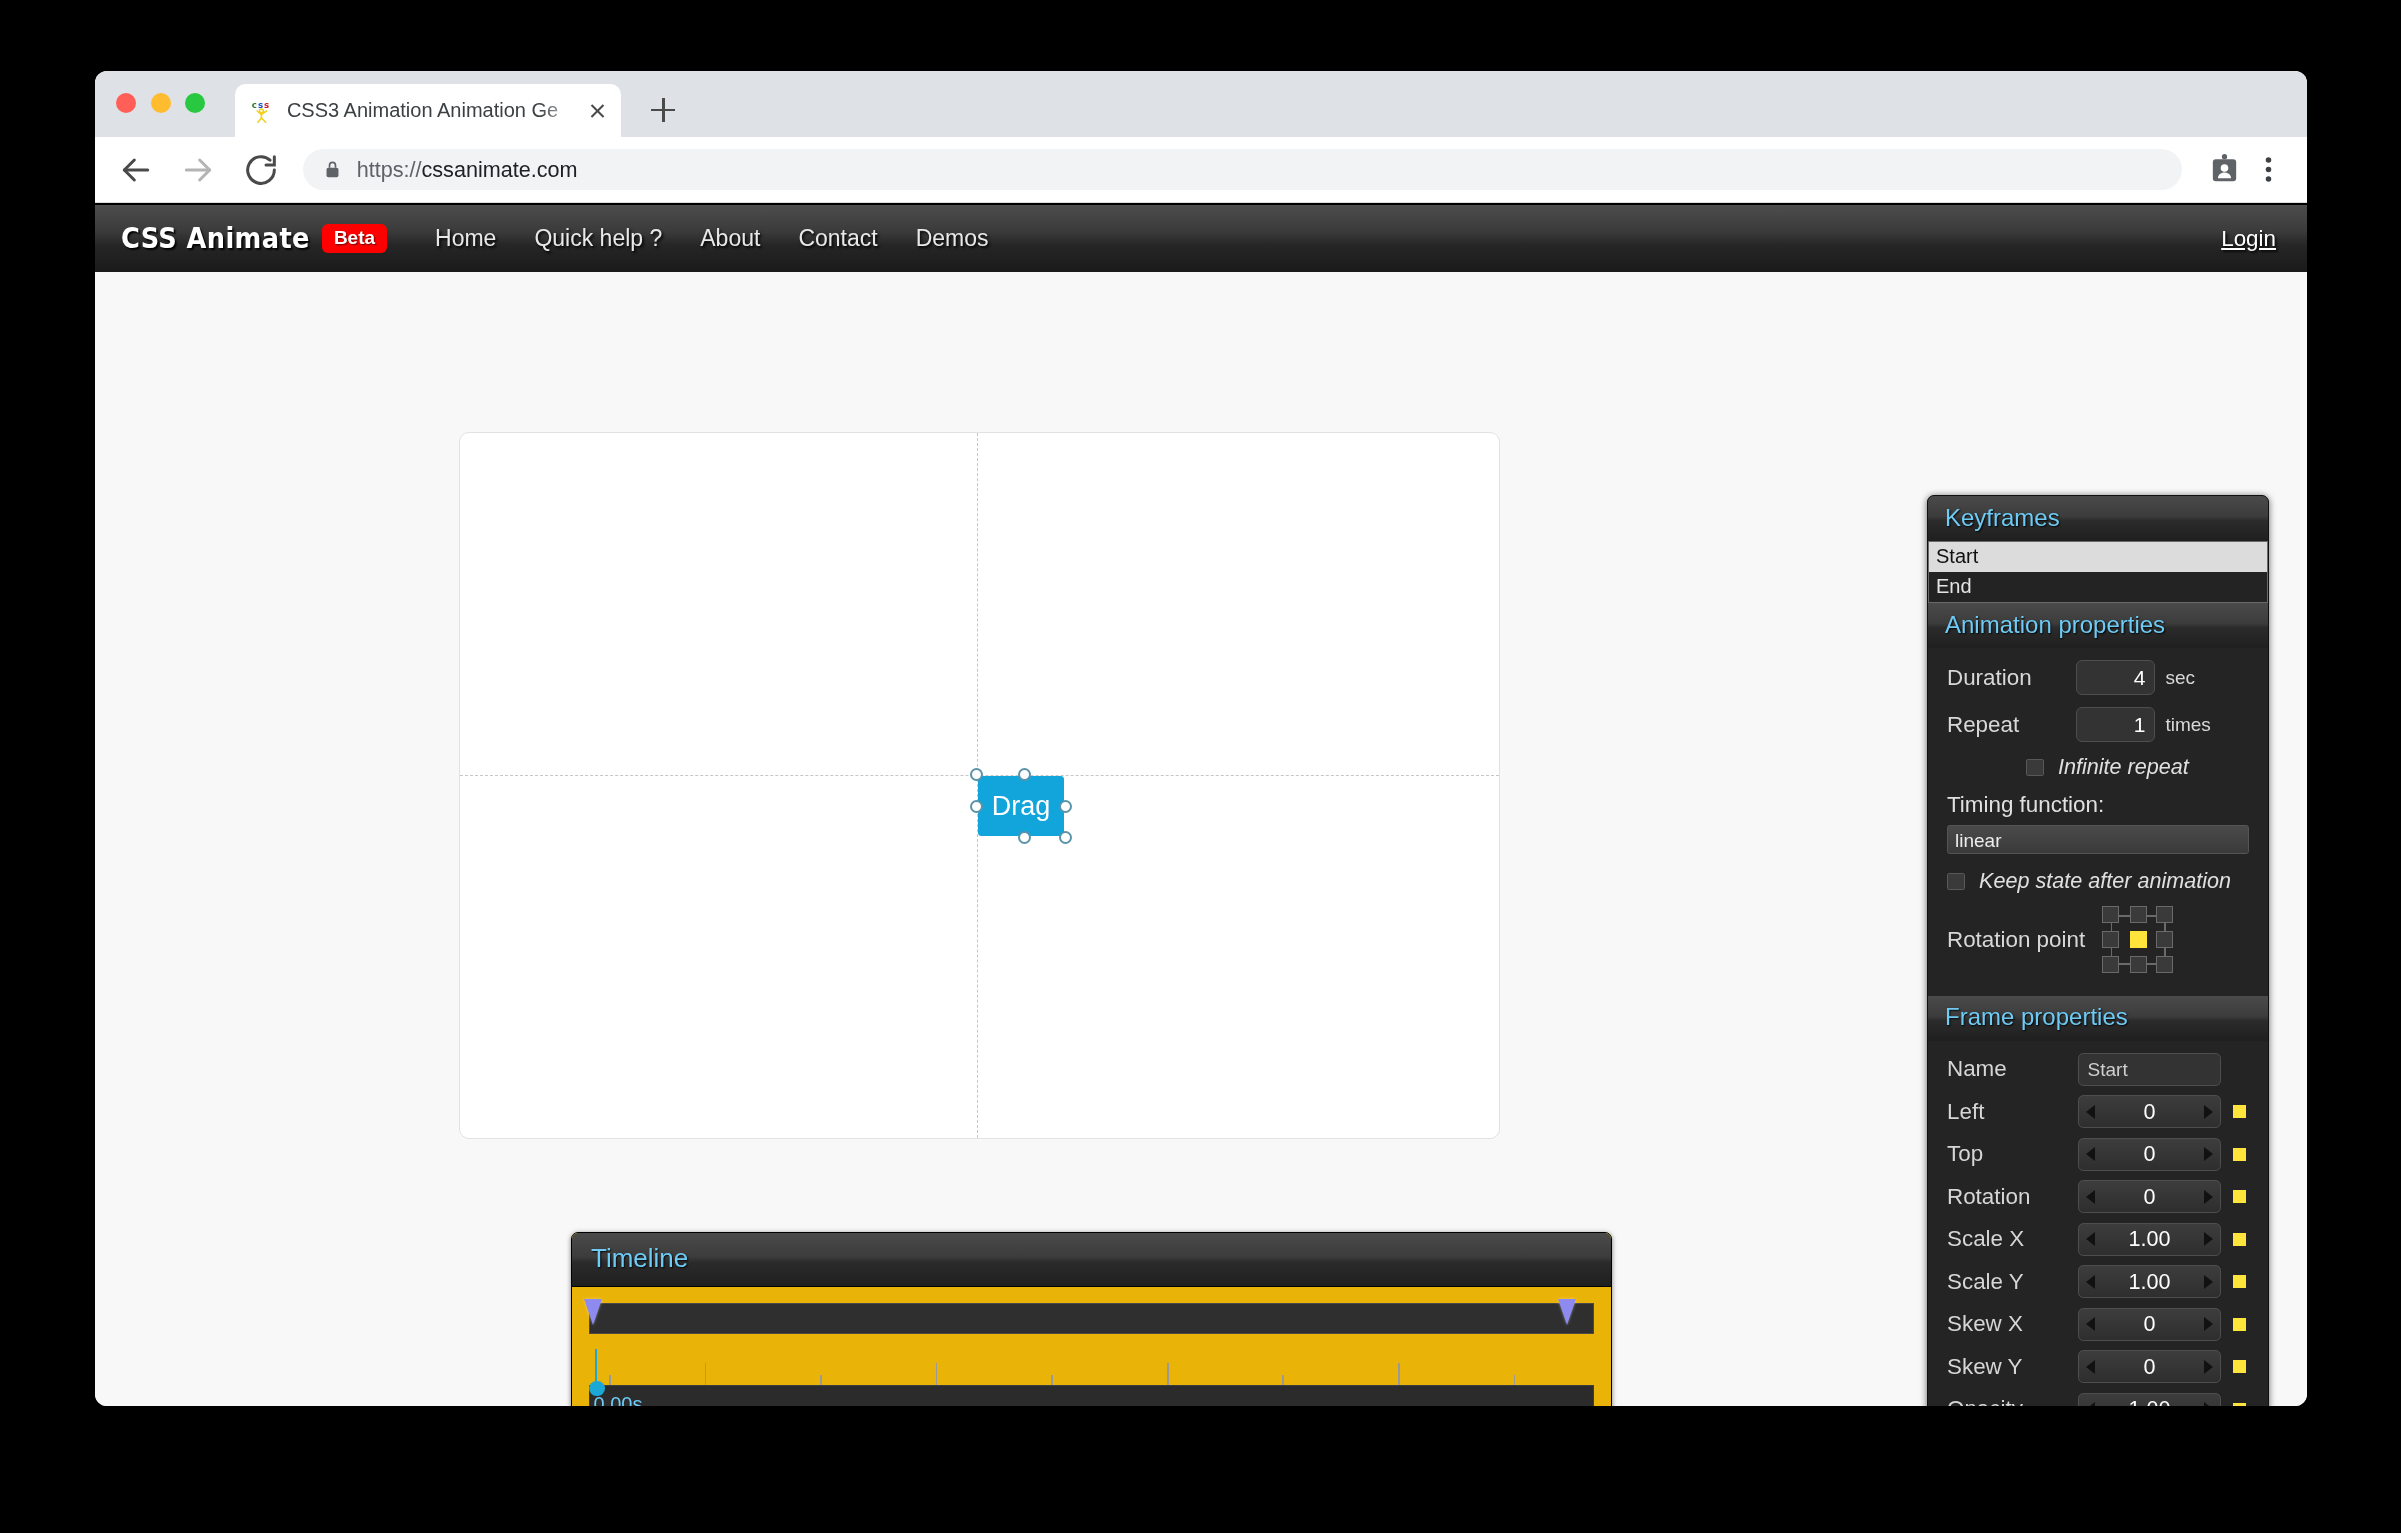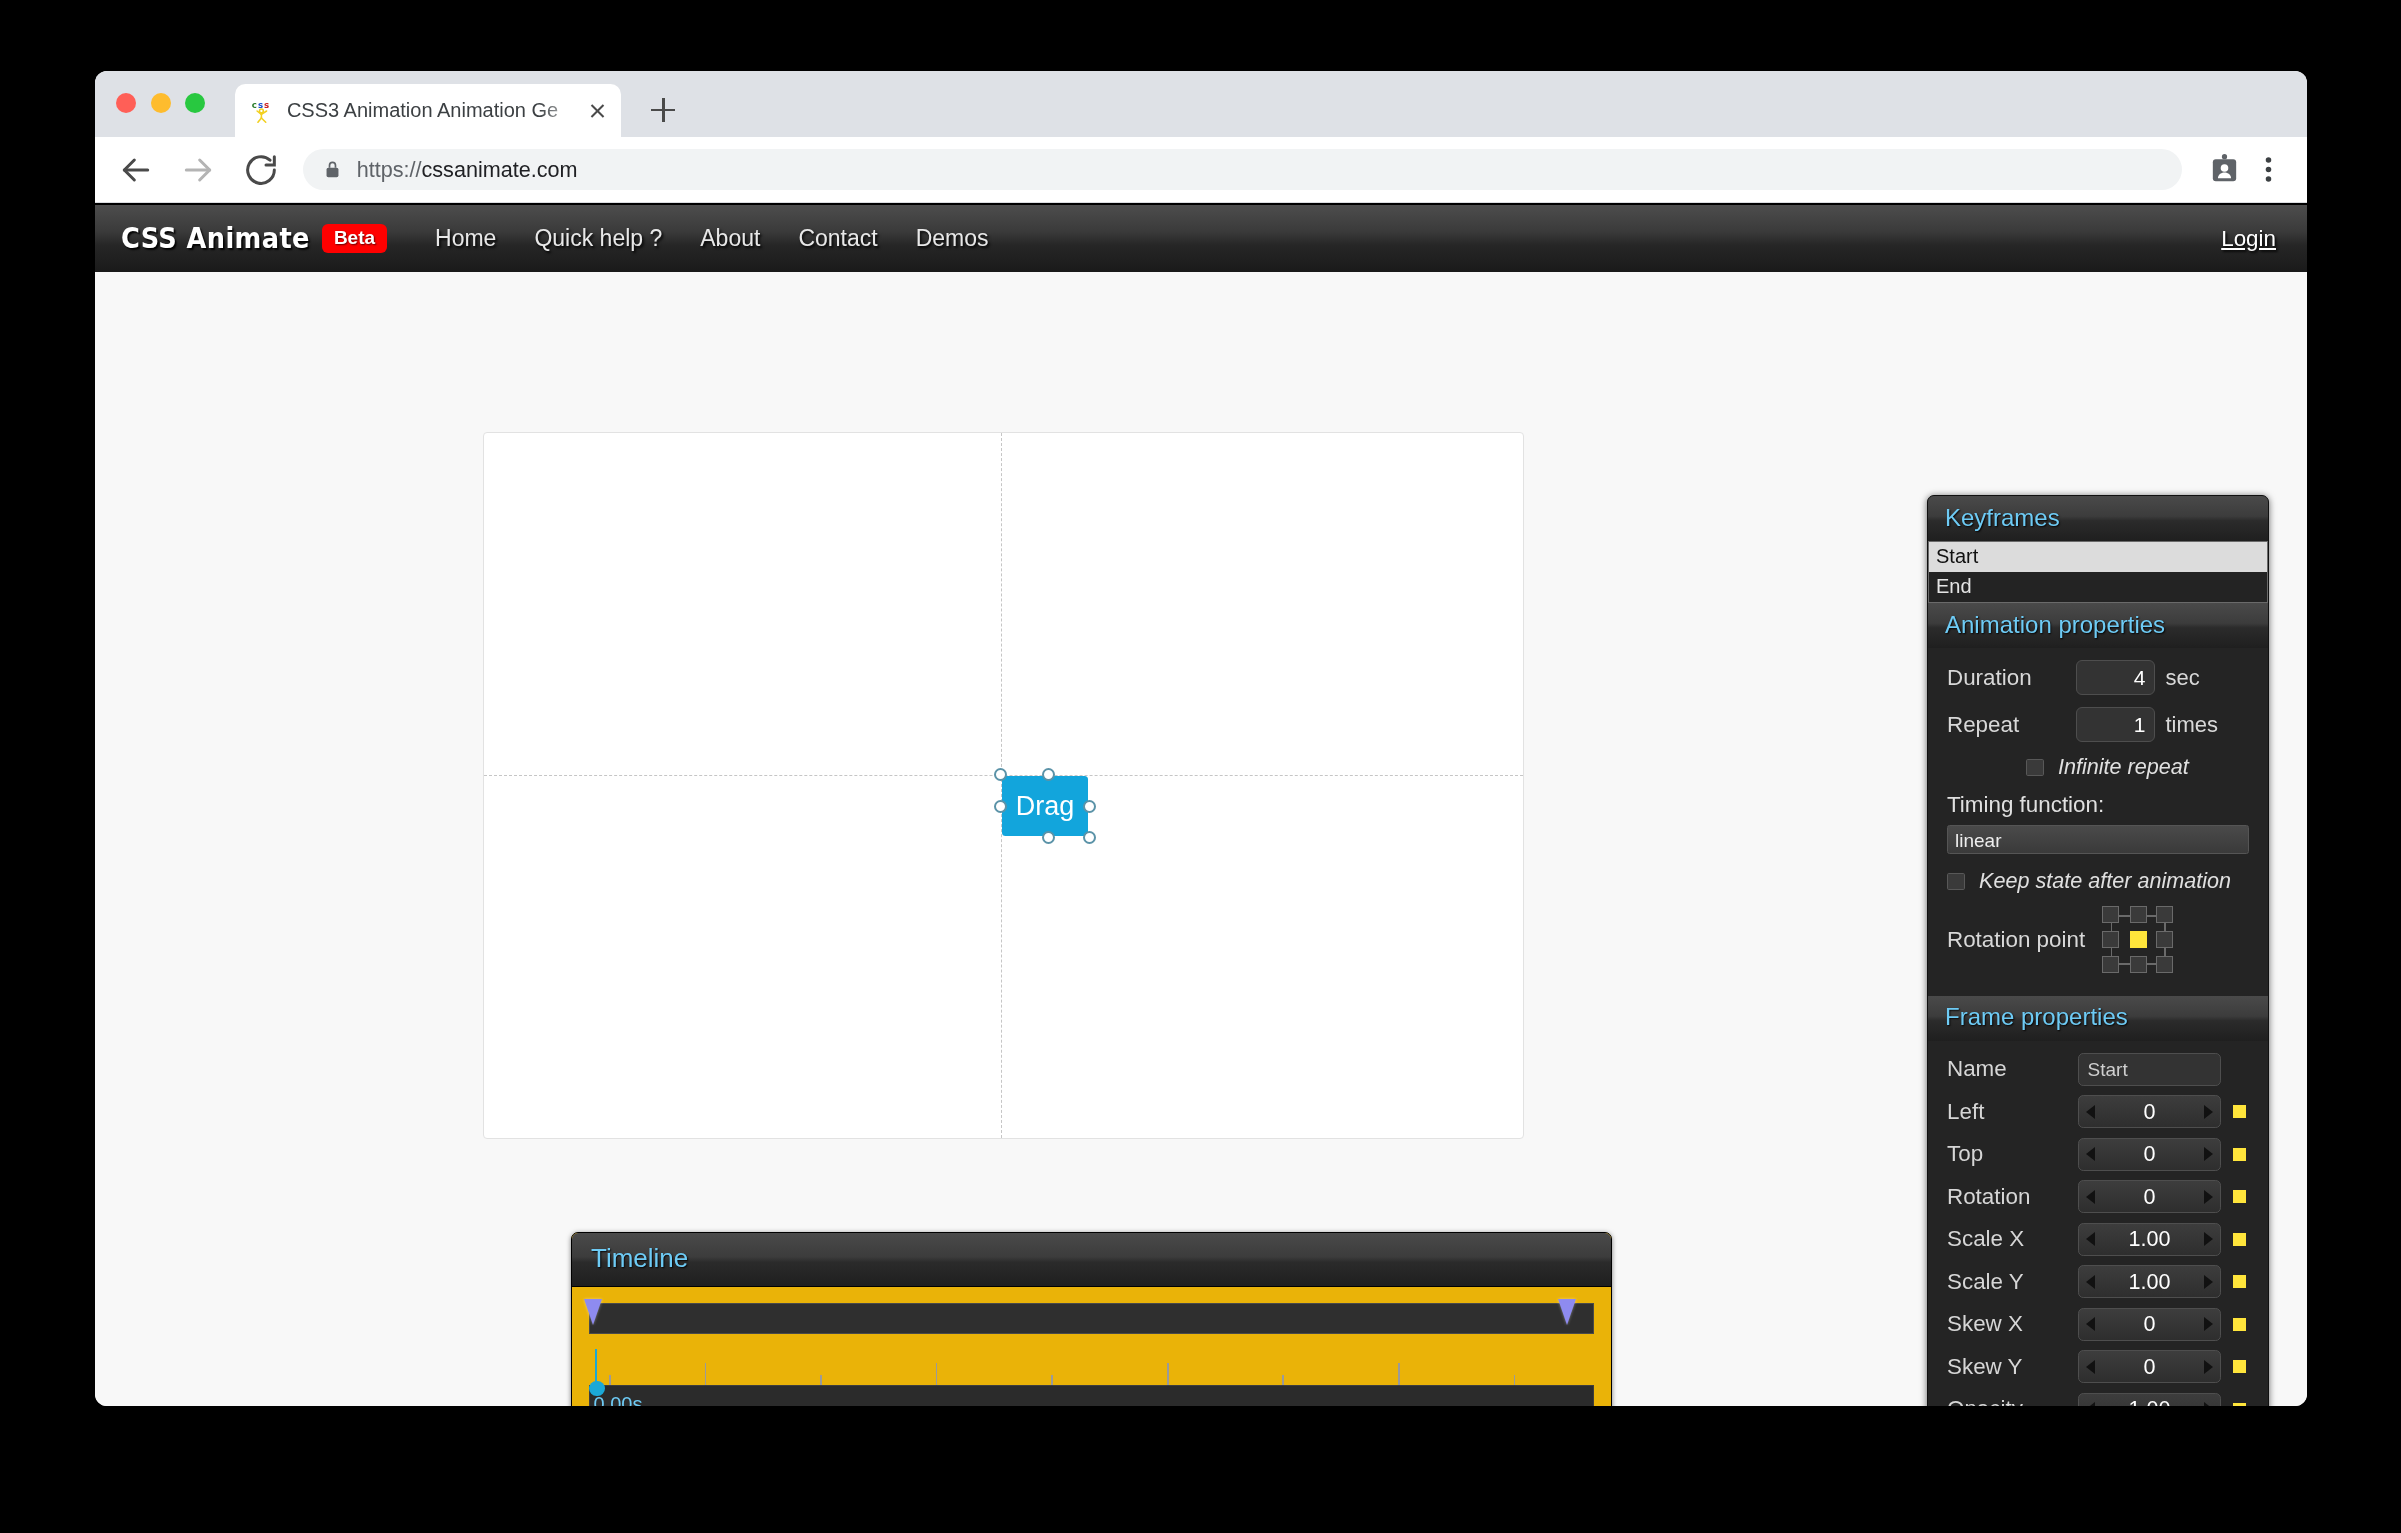--- a/index.html
+++ b/index.html
@@ -169,25 +169,25 @@
     color: #fff;
     font-size: 22.4px;
     text-decoration: underline;
     text-shadow: 1.7px 1.7px 2.6px rgba(0,0,0,.9);
     cursor: pointer;
   }
 
   
   .stage {
     position: absolute;
-    left: 388px; top: 229px;
+    left: 364px; top: 229px;
     width: 1041px; height: 707px;
     background: #fff;
     border: 0.9px solid #e2e2e2;
-    border-radius: 4px;
+    border-radius: 10px;
   }
   .guide-v {
     position: absolute; left: 517px; top: 0;
     width: 0; height: 100%;
     border-left: 1.7px dashed #c6c6c6;
   }
   .guide-h {
     position: absolute; left: 0; top: 342px;
     width: 100%; height: 0;
     border-top: 1.7px dashed #c6c6c6;
@@ -335,21 +335,21 @@
     width: 79px; height: 35px;
     background: #333;
     border: 0.9px solid #4e4e4e;
     border-radius: 6px;
     color: #fff;
     font-size: 21px;
     text-align: right;
     padding-right: 8.6px;
     line-height: 33px;
   }
-  .unit { color: #d8d8d8; font-size: 22px; margin-left: 10.4px; }
+  .unit { color: #d8d8d8; font-size: 19px; margin-left: 10.4px; }
 
   .checkbox {
     width: 18px; height: 16.4px;
     background: #3a3a3a;
     border: 0.9px solid #585858;
     border-radius: 1.7px;
     flex: 0 0 18px;
     cursor: pointer;
   }
   .cb-label { color: #e0e0e0; font-size: 21.6px; margin-left: 14px; font-style: italic; }

